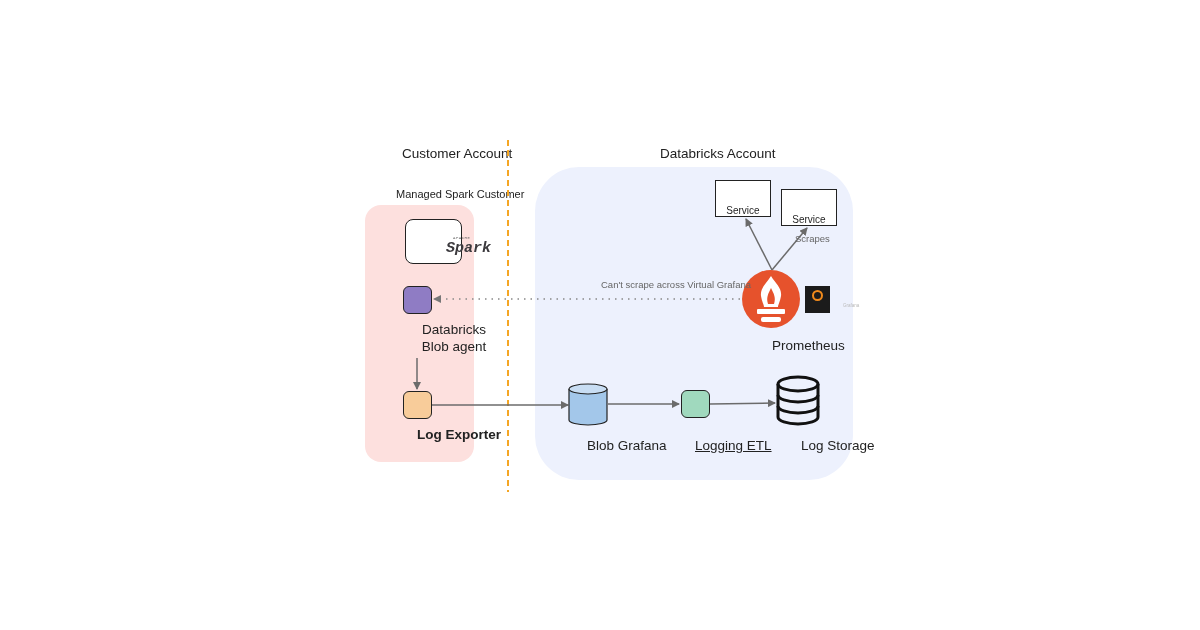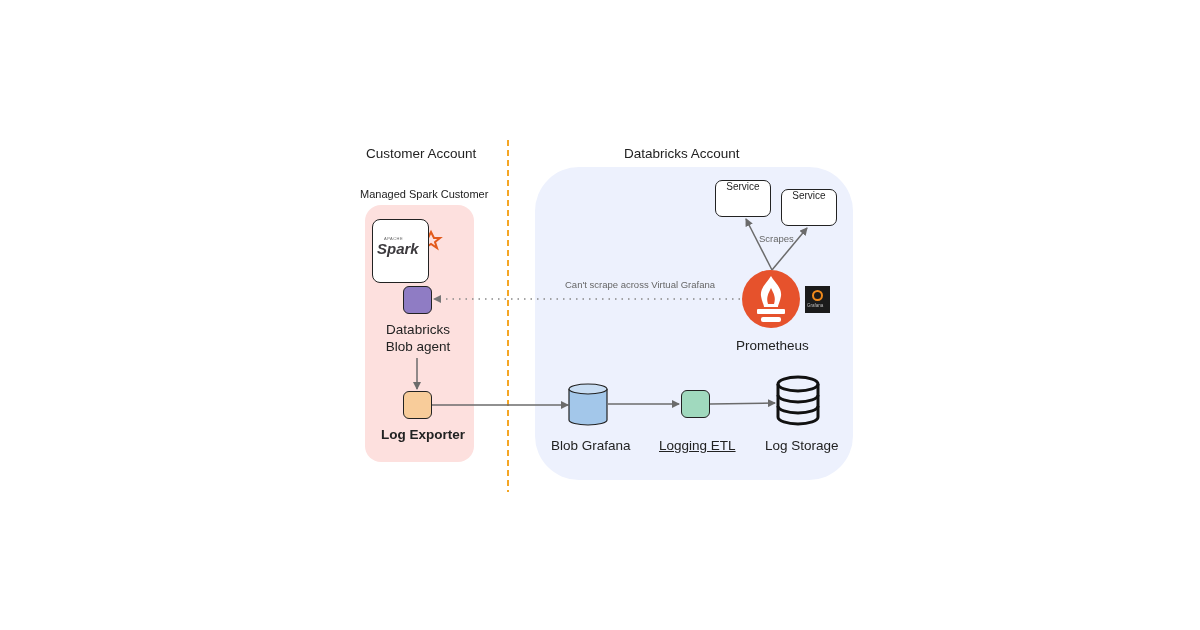--- a/index.html
+++ b/index.html
@@ -1,33 +1,33 @@
 <!DOCTYPE html>
 <html><head>
   <meta charset="utf-8">
   <style>
     html, body { margin: 0; padding: 0; background: #ffffff; }
     body { width: 1200px; height: 630px; position: relative; overflow: hidden;
            font-family: "Liberation Sans", "DejaVu Sans", sans-serif; color: #1f1f1f; }
     .abs { position: absolute; }
-    .label { position: absolute; white-space: nowrap; text-align: center; }
+    .label { position: absolute; white-space: nowrap; text-align: center; margin-left: 36px; }
     .lbl-14 { font-size: 13.5px; color: #222; }
     .lbl-11 { font-size: 11px; color: #222; }
     .lbl-small { font-size: 9.5px; color: #666; }
     #customer-zone { left: 365px; top: 205px; width: 109px; height: 257px;
                      background: #fde0de; border-radius: 16px; }
     #databricks-zone { left: 535px; top: 167px; width: 318px; height: 313px;
                        background: #edf1fd; border-radius: 44px; }
     .node { position: absolute; box-sizing: border-box; border: 1.2px solid #222; border-radius: 6px; }
-    #spark-box { left: 372px; top: 219px; width: 57px; height: 64px; background: #fff; border-radius: 8px; }
+    #spark-box { left: 405px; top: 219px; width: 57px; height: 45px; background: #fff; border-radius: 8px; font-family: Liberation Mono, monospace; }
     #agent-box { left: 403px; top: 286px; width: 29px; height: 28px; background: #8f7cc4; }
     #exporter-box { left: 403px; top: 391px; width: 29px; height: 28px; background: #f8cc9a; }
     #etl-box { left: 681px; top: 390px; width: 29px; height: 28px; background: #a0d9be; }
     .service { position: absolute; box-sizing: border-box; background: #fff; border: 1.2px solid #222;
-               border-radius: 7px; font-size: 10px; display: flex; align-items: flex-start; justify-content: center; }
+               border-radius: 0; font-size: 10px; display: flex; align-items: flex-end; justify-content: center; }
     #service-1 { left: 715px; top: 180px; width: 56px; height: 37px; }
     #service-2 { left: 781px; top: 189px; width: 56px; height: 37px; }
     #grafana-badge { left: 805px; top: 286px; width: 25px; height: 27px; background: #1b1b1b; }
     svg.overlay { position: absolute; left: 0; top: 0; }
   </style>
 </head>
 <body>
 
 <div id="customer-zone" class="abs"></div>
 <div id="databricks-zone" class="abs"></div>

